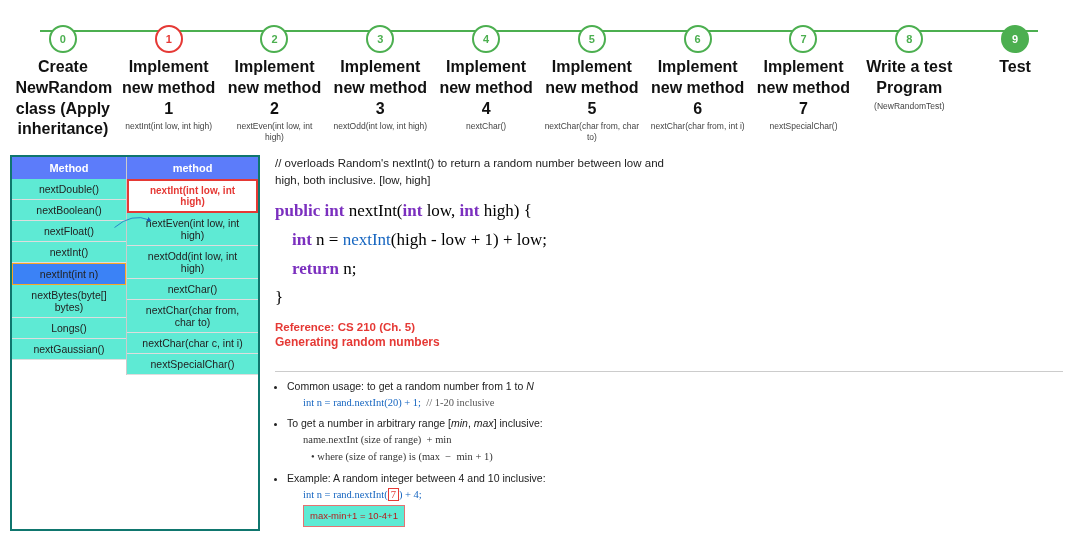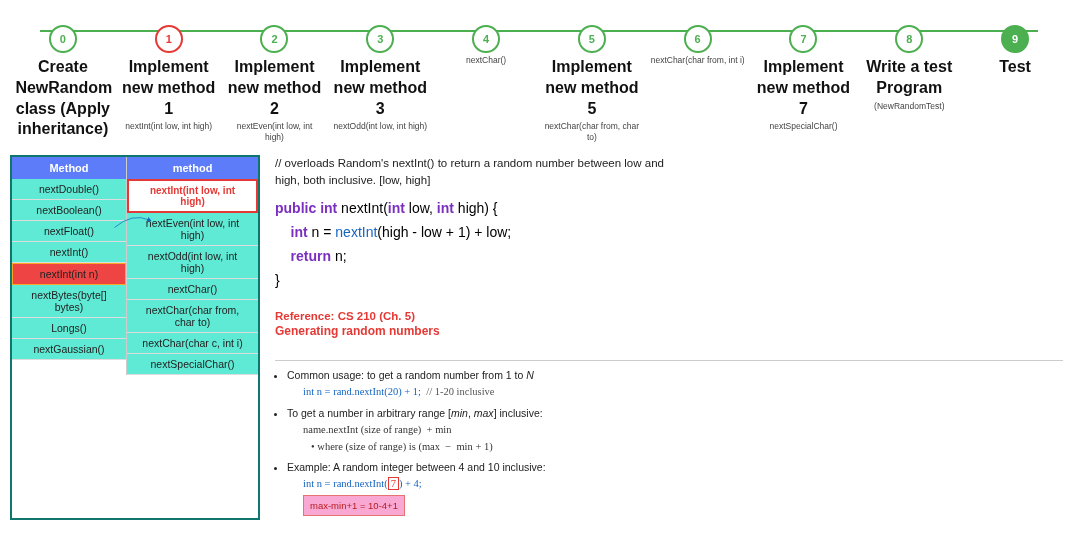--- a/index.html
+++ b/index.html
@@ -103,21 +103,21 @@
     }
     .table-row {
       padding: 4px 8px;
       font-size: 10.5px;
       border-bottom: 1px solid #ddd;
       text-align: center;
       background: #5eead4;
       color: #222;
     }
     .table-row.highlighted {
-      background: #ef4444;
+      background: #3b82f6;
       border: 1px solid #f9a825;
     }
     .two-col {
       display: flex;
       gap: 0;
     }
     .col-left {
       width: 115px;
       border-right: 1px solid #ccc;
     }
@@ -153,24 +153,24 @@
       flex: 1;
       padding: 0 5px;
     }
     .code-comment {
       font-size: 11.5px;
       color: #222;
       margin-bottom: 8px;
       line-height: 1.5;
     }
     .code-block {
-      font-family: Liberation Sans, sans-serif;
-      font-size: 14px;
+      font-family: Liberation Serif, serif;
+      font-size: 17px;
       line-height: 1.7;
-      margin-bottom: 18px;
+      margin-bottom: 8px;
     }
     .code-keyword { color: #7b2fbf; font-weight: bold; }
     .code-method { color: #1565C0; }
 
     .ref-section {
       margin-top: 5px;
     }
     .ref-title {
       color: #e53935;
       font-weight: bold;
@@ -203,21 +203,21 @@
       margin-left: 16px;
       color: #333;
     }
     .ref-code .blue { color: #1565C0; }
     .ref-code .red-box {
       border: 1px solid #e53935;
       color: #e53935;
       padding: 0 2px;
     }
     .note-box {
-      background: #f9a8d4;
+      background: #5eead4;
       border: 1px solid #e57373;
       padding: 2px 6px;
       font-size: 9.5px;
       color: #b71c1c;
       display: inline-block;
       margin-top: 2px;
       margin-left: 16px;
     }
   </style>
 </head>
@@ -245,31 +245,33 @@
     </div>
 
     <div class="timeline-item">
       <div class="timeline-circle">3</div>
       <div class="timeline-label">Implement new method 3</div>
       <div class="timeline-sublabel">nextOdd(int low, int high)</div>
     </div>
 
     <div class="timeline-item">
       <div class="timeline-circle">4</div>
+      <div class="timeline-label">Implement new method 4</div>
       <div class="timeline-sublabel">nextChar()</div>
     </div>
 
     <div class="timeline-item">
       <div class="timeline-circle">5</div>
       <div class="timeline-label">Implement new method 5</div>
       <div class="timeline-sublabel">nextChar(char from, char to)</div>
     </div>
 
     <div class="timeline-item">
       <div class="timeline-circle">6</div>
+      <div class="timeline-label">Implement new method 6</div>
       <div class="timeline-sublabel">nextChar(char from, int i)</div>
     </div>
 
     <div class="timeline-item">
       <div class="timeline-circle">7</div>
       <div class="timeline-label">Implement new method 7</div>
       <div class="timeline-sublabel">nextSpecialChar()</div>
     </div>
 
     <div class="timeline-item">

